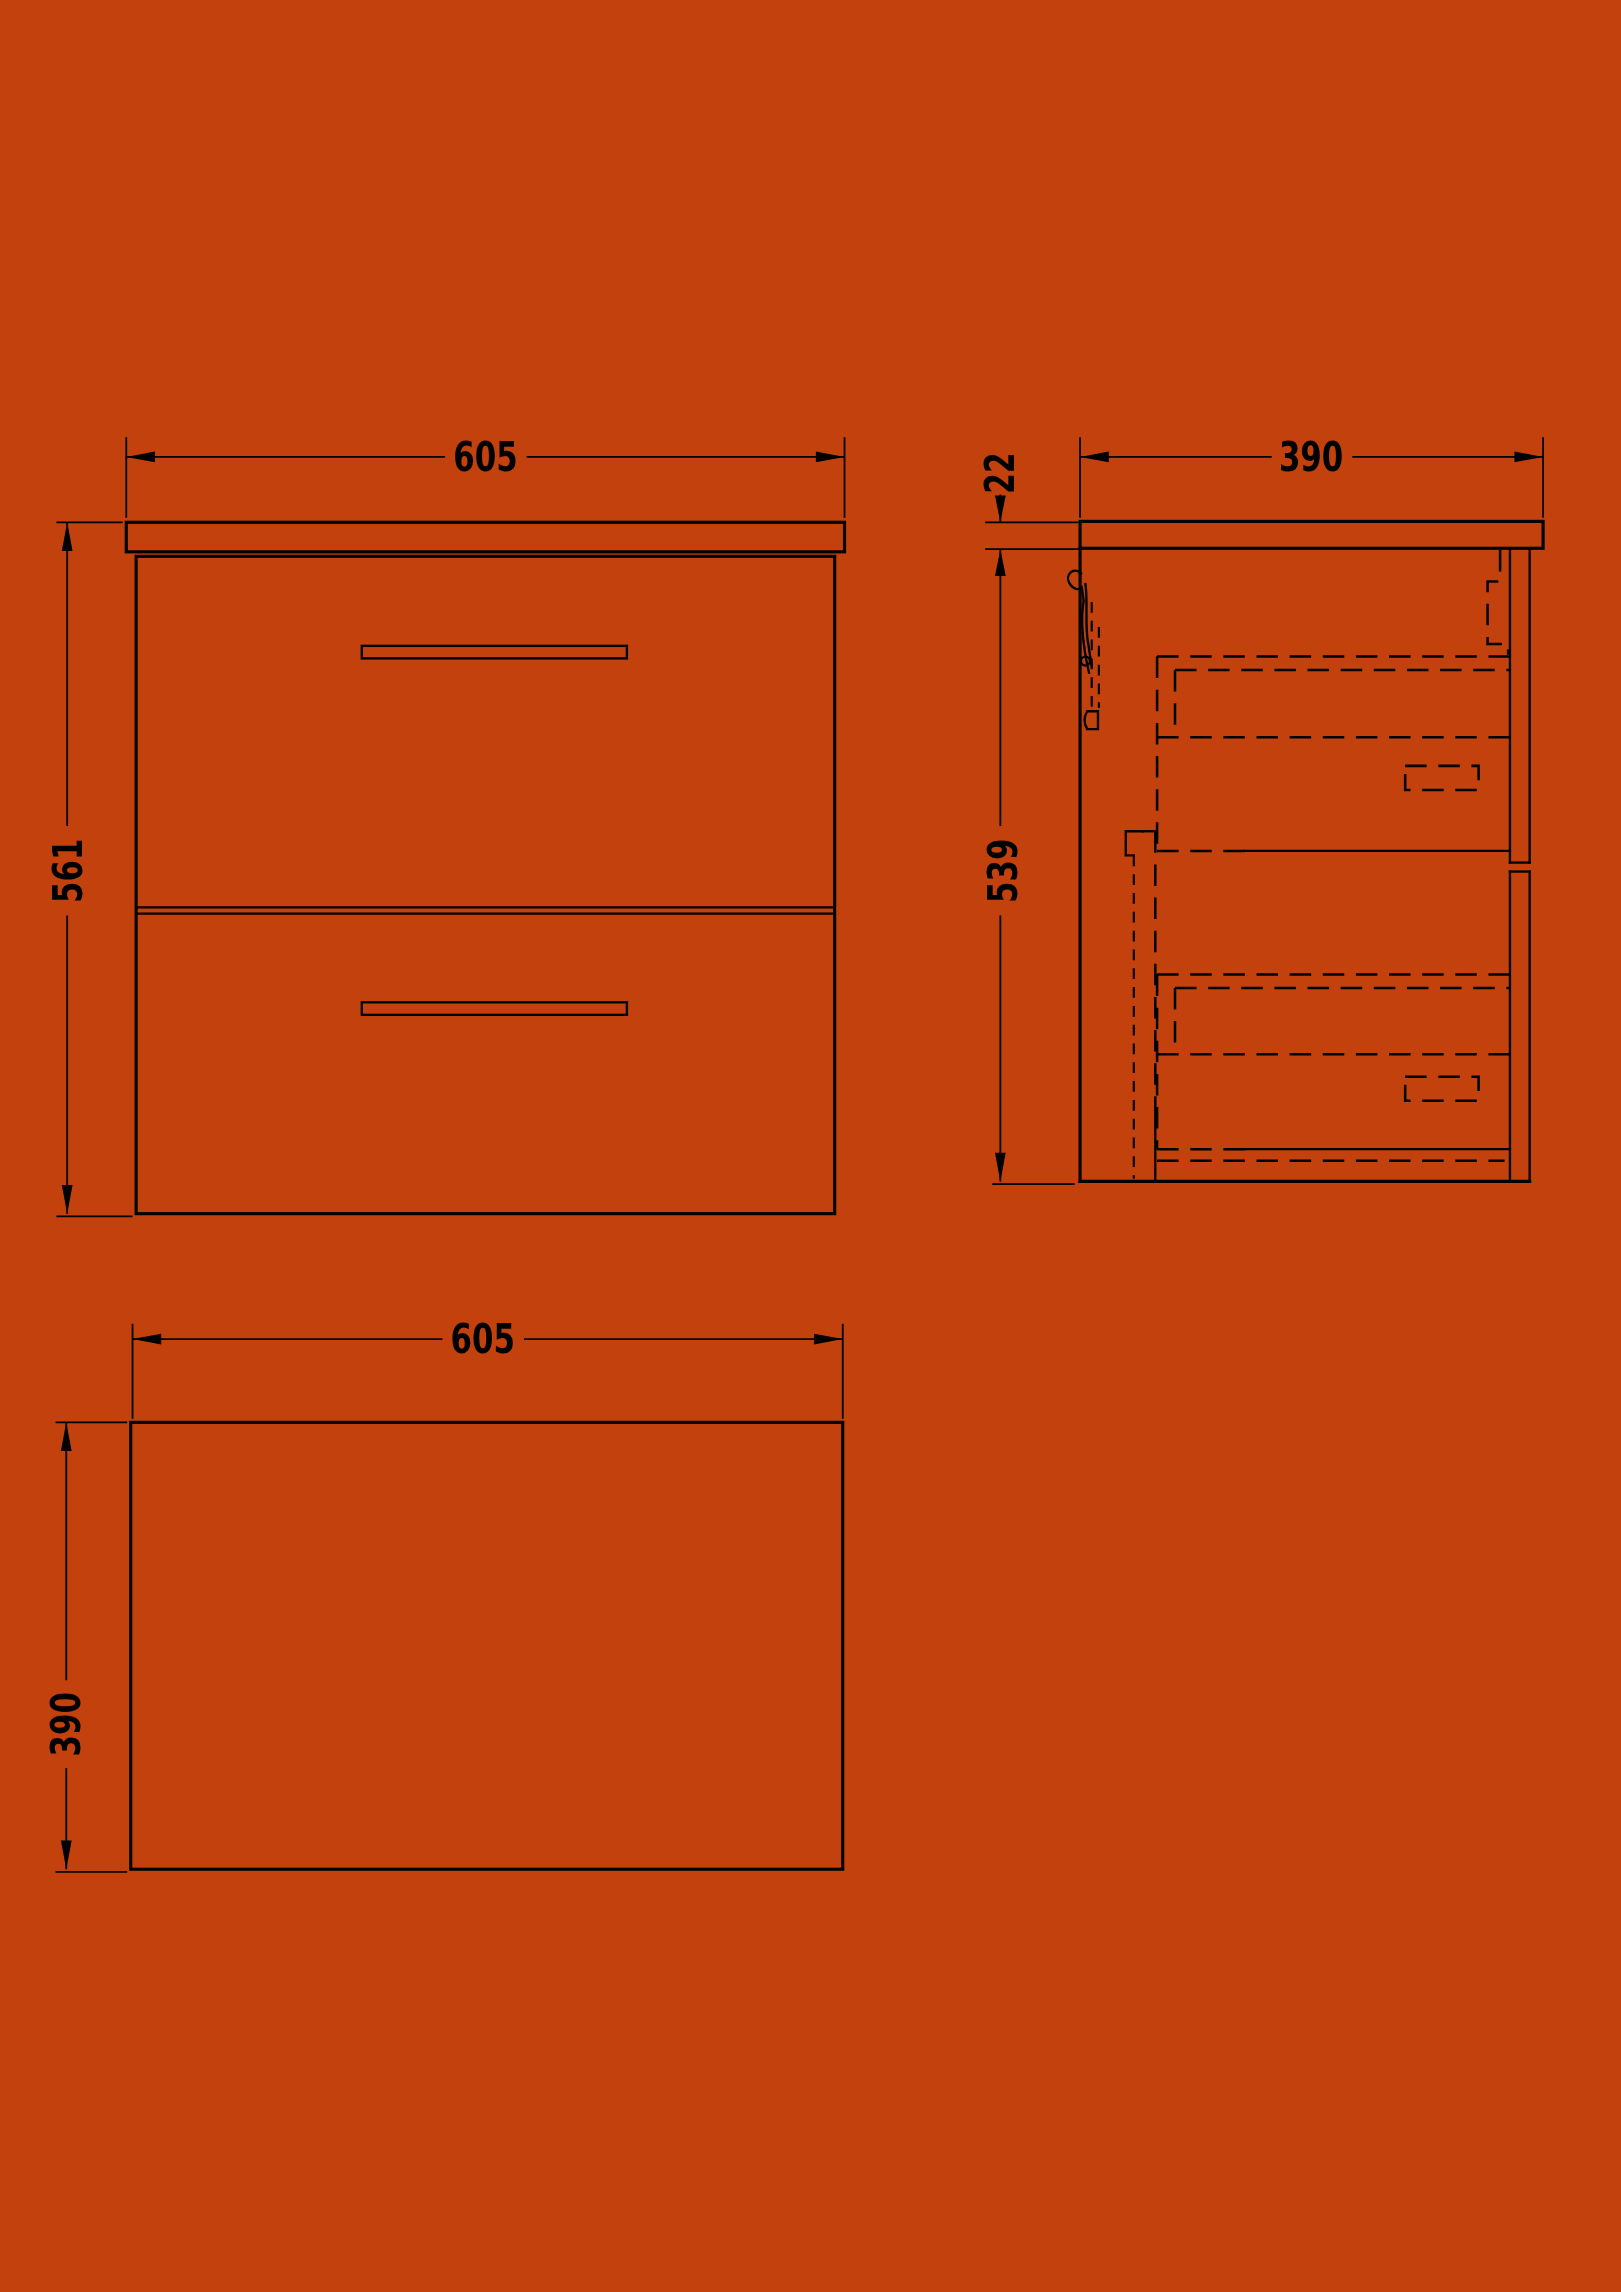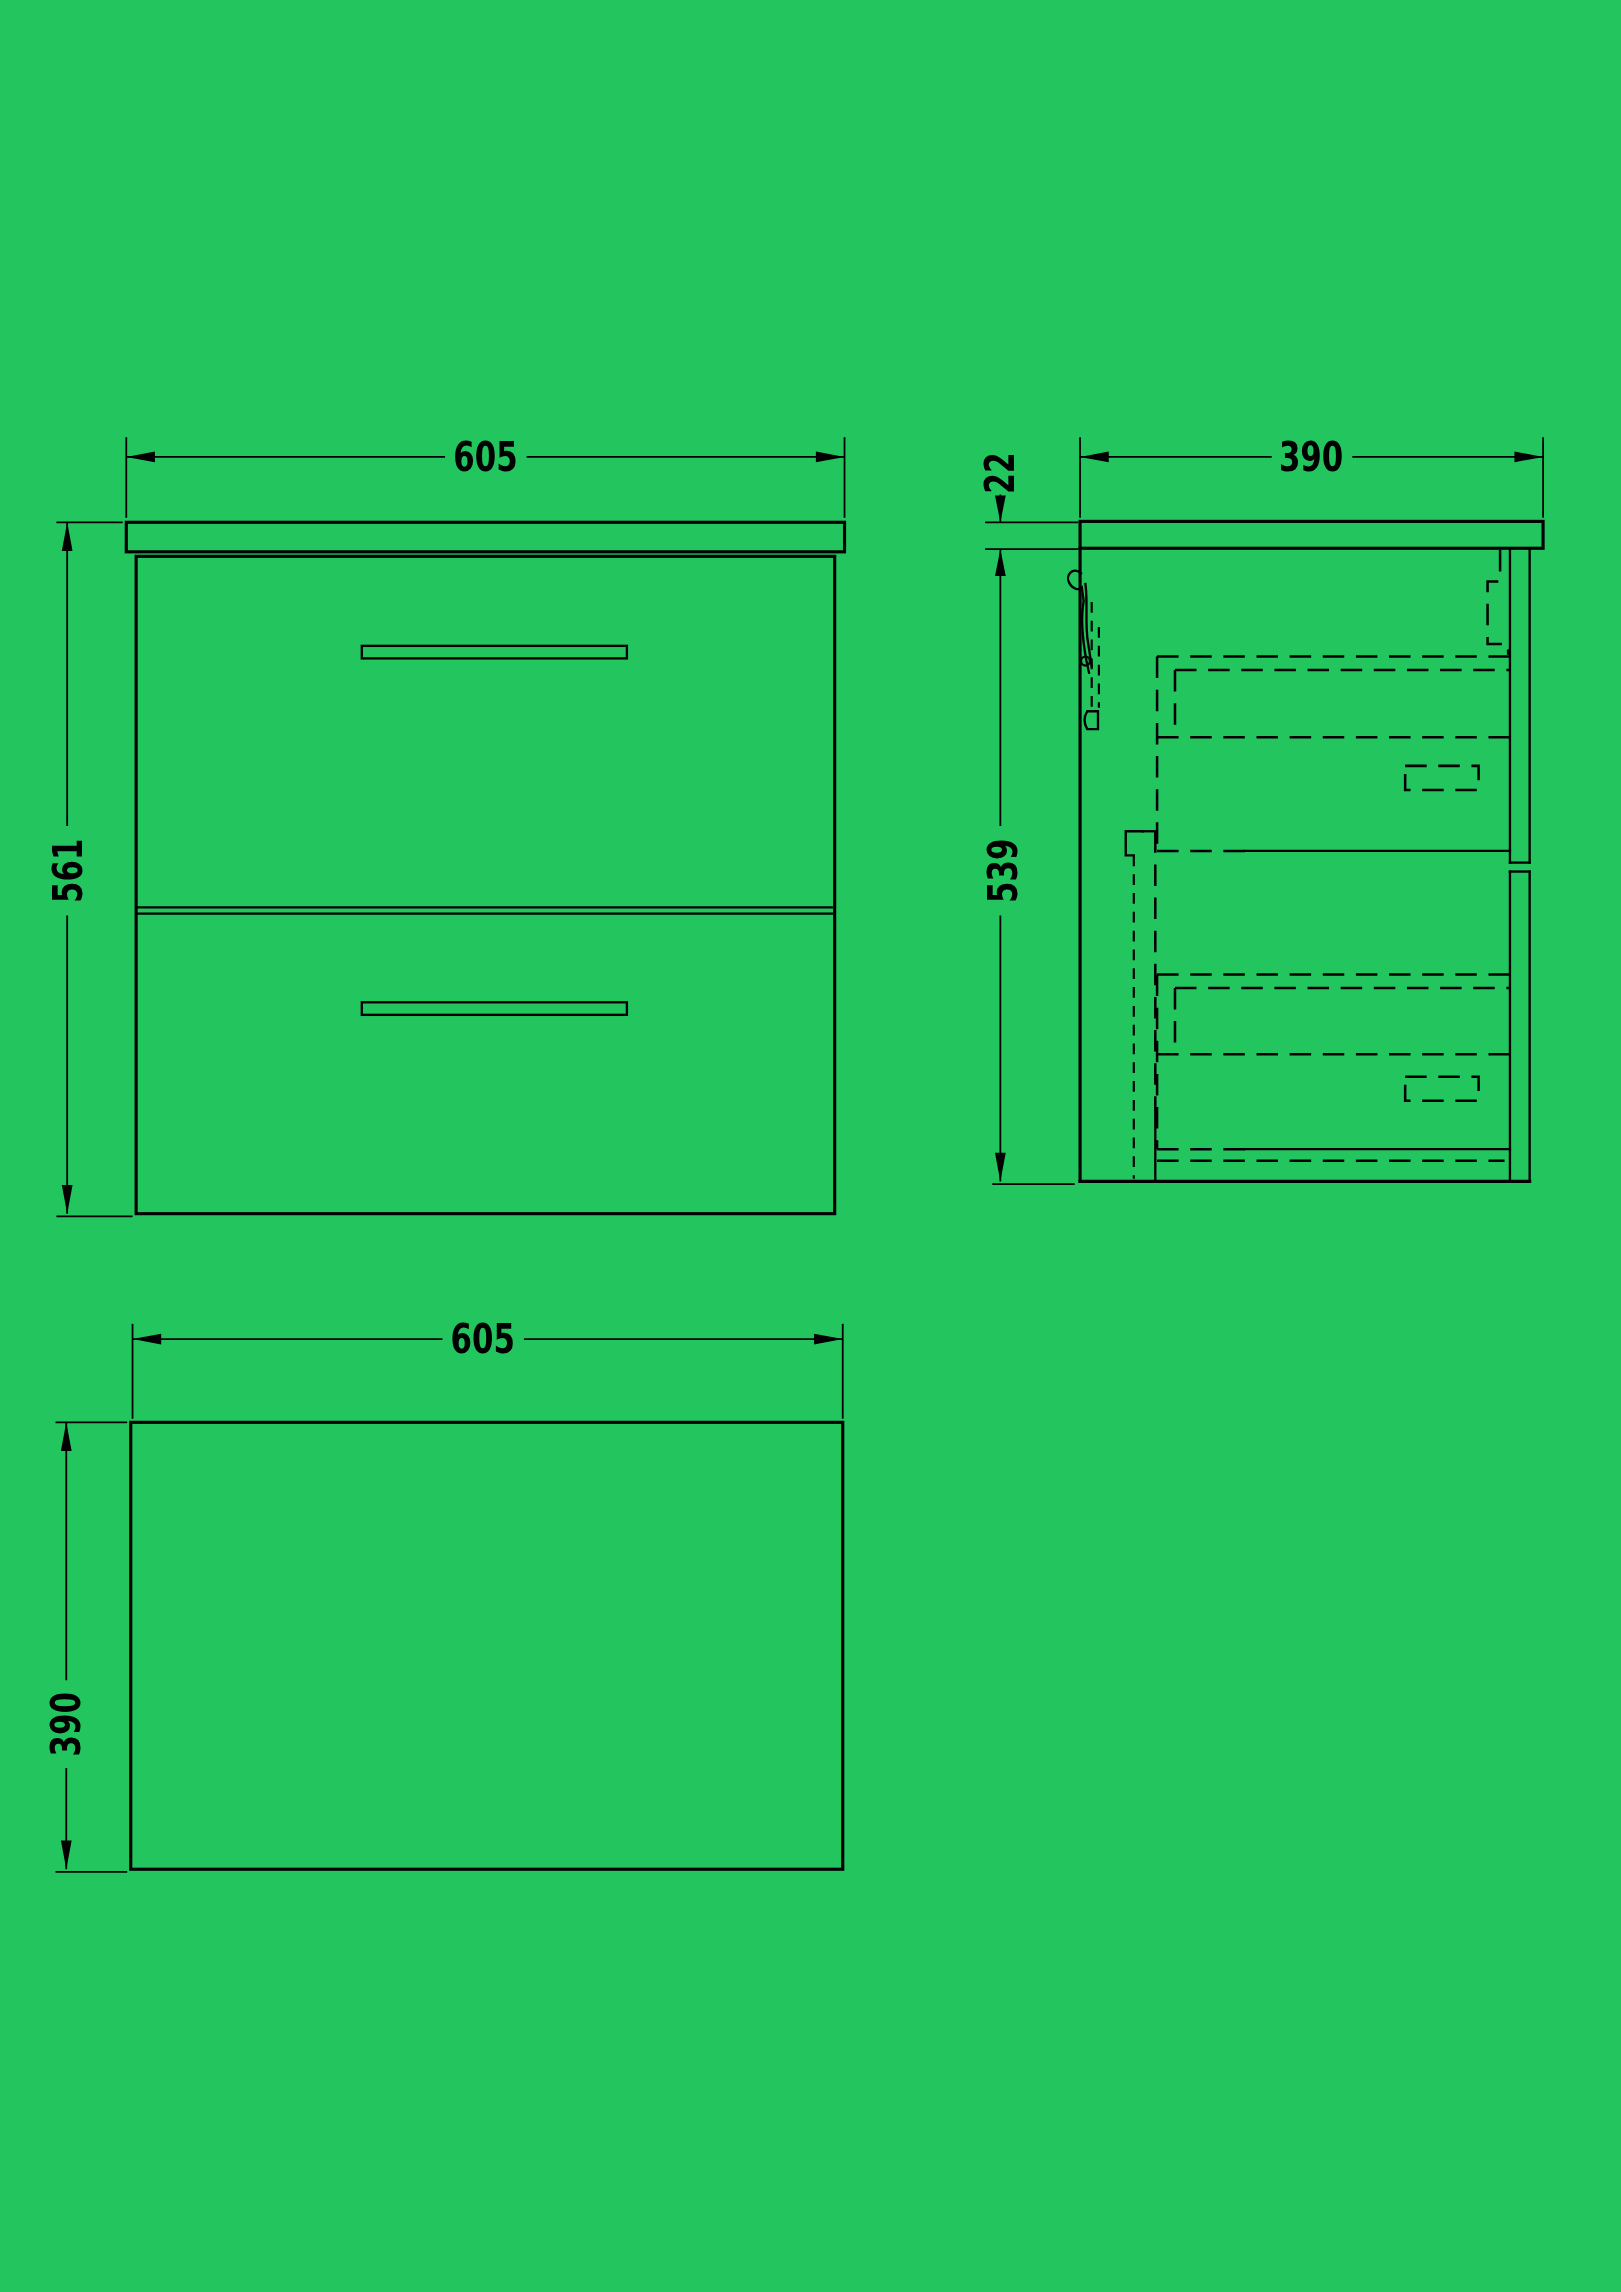--- a/index.html
+++ b/index.html
@@ -4,21 +4,21 @@
 <style>
   html, body {
     margin: 0;
     padding: 0;
     background: #ffffff;
   }
   #stage {
     position: relative;
     width: 1621px;
     height: 2293px;
-    background: #22c55e;
+    background: #c2410c;
     font-family: "DejaVu Sans", sans-serif;
   }
   svg { display: block; }
   .obj   { stroke: #000000; stroke-width: 3.5; fill: none; stroke-linecap: square; }
   .obj2  { stroke: #000000; stroke-width: 2.6; fill: none; stroke-linecap: square; }
   .dim   { stroke: #000000; stroke-width: 2;   fill: none; stroke-linecap: butt; }
   .dash  { stroke: #000000; stroke-width: 2.8; fill: none; stroke-dasharray: 24 13; stroke-linecap: butt; }
   .dashsm{ stroke: #000000; stroke-width: 2.4; fill: none; stroke-dasharray: 12 9;  stroke-linecap: butt; }
   .arrow { fill: #000000; stroke: none; }
   .dimtext {

